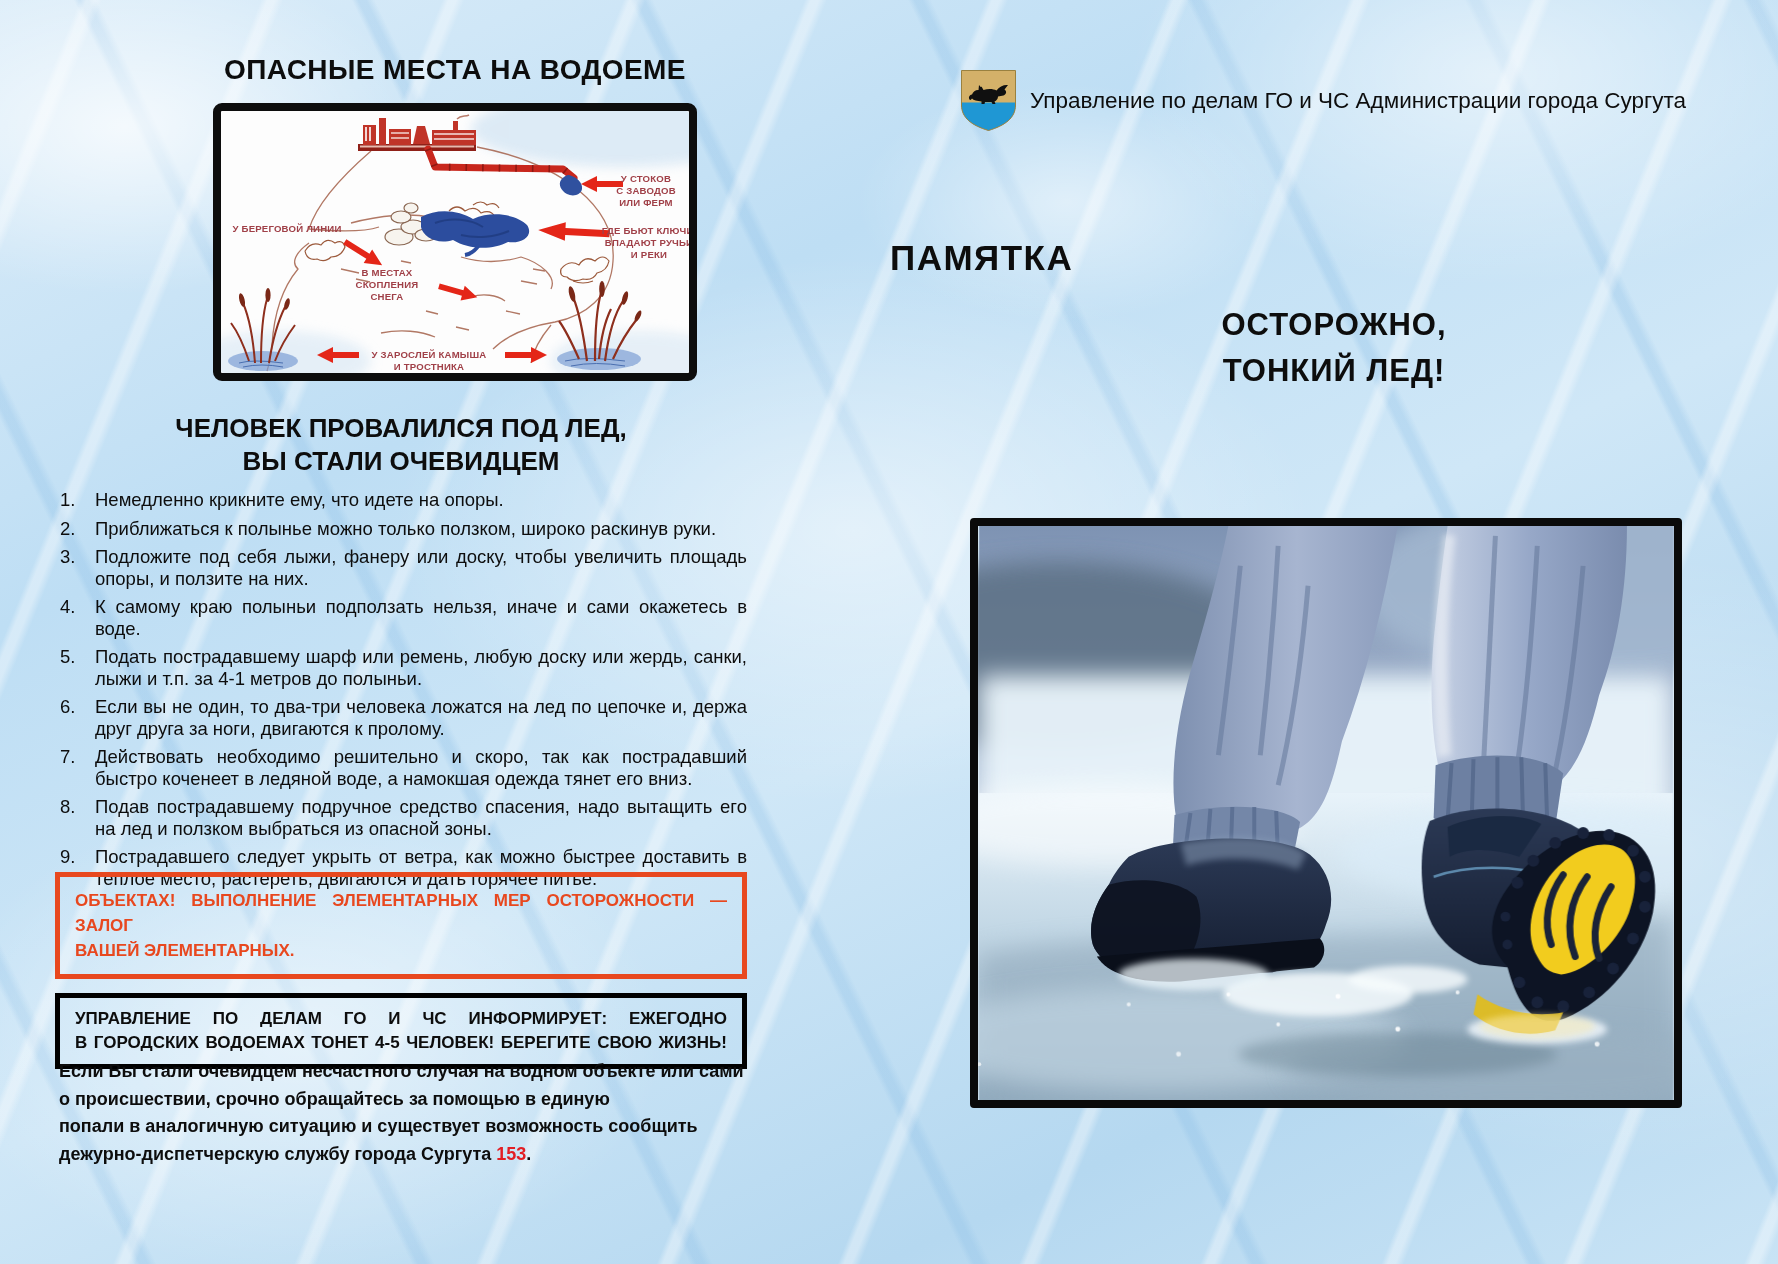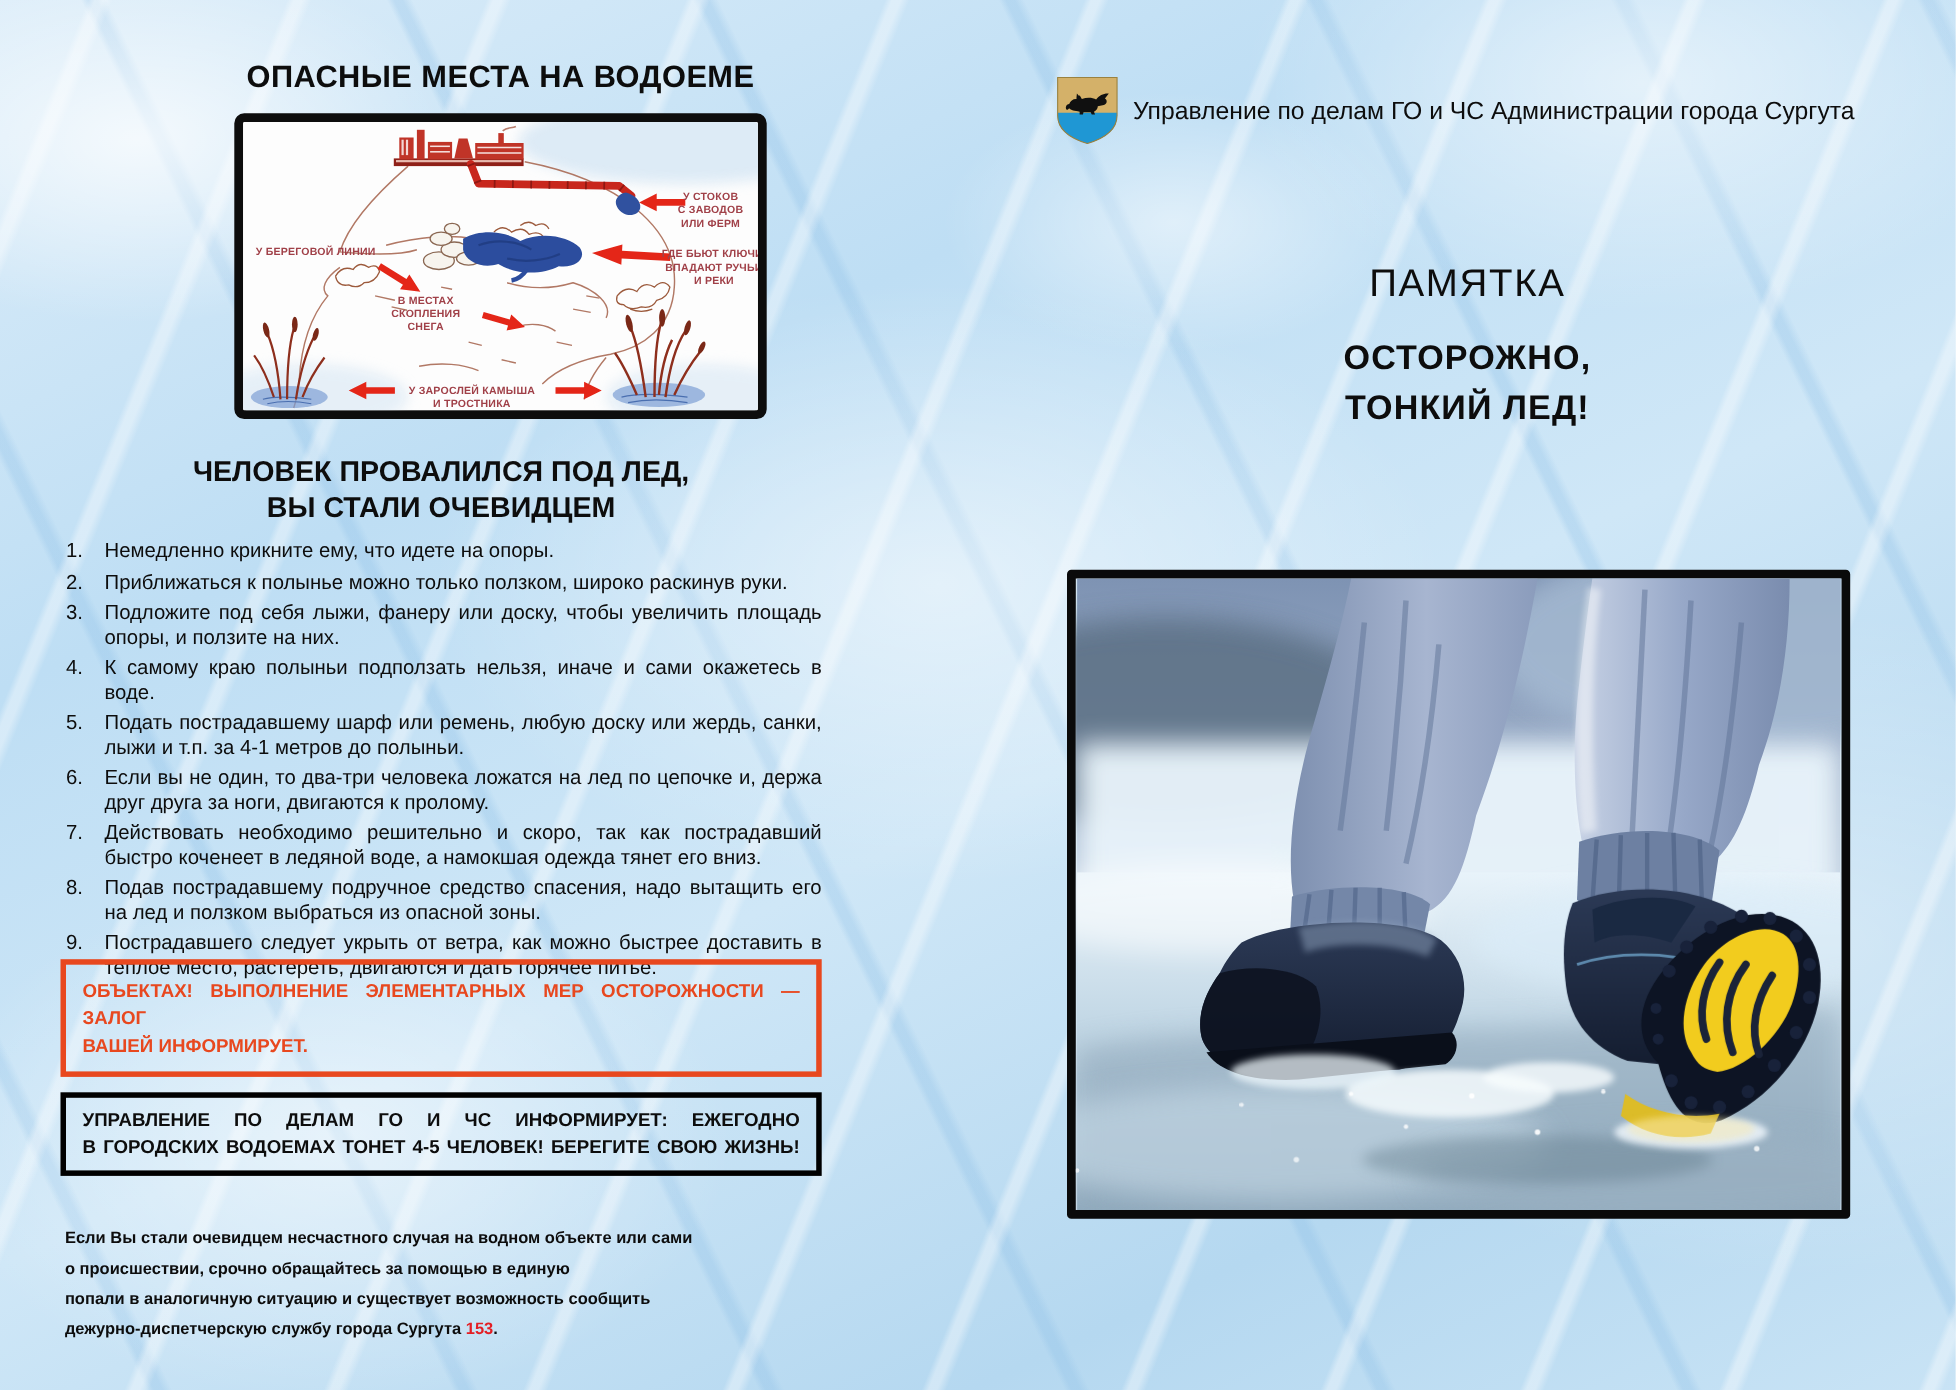--- a/index.html
+++ b/index.html
@@ -37,29 +37,29 @@
   .ins-list li::before{content:counter(ins) ".";position:absolute;left:5px;top:0;}
 
   .warning-box{position:absolute;top:872px;left:0;width:692px;box-sizing:border-box;
     border:5px solid #e8481f;padding:11px 15px;color:#e8481f;font-weight:bold;
     font-size:17px;line-height:25px;}
   .info-box{position:absolute;top:993px;left:0;width:692px;box-sizing:border-box;
     border:5px solid #000;padding:9px 15px;font-weight:bold;font-size:17px;line-height:24px;}
   .just-line{text-align:justify;text-align-last:justify;}
   .last-line{text-align:left;text-align-last:left;}
 
-  .footer-note{position:absolute;top:1112px;left:4px;width:700px;font-weight:bold;
-    font-size:15px;line-height:27.5px;}
+  .footer-note{position:absolute;top:1058px;left:4px;width:700px;font-weight:bold;
+    font-size:18px;line-height:27.5px;}
   .phone{color:#e31e24;}
 
   .org-header{position:absolute;top:69px;left:70px;width:790px;display:flex;align-items:center;gap:13px;}
   .crest{width:57px;height:63px;flex:none;}
   .org-name{font-size:22.5px;}
-  .memo-title{position:absolute;top:238px;left:0;width:888px;text-align:center;
-    font-size:35px;font-weight:normal;letter-spacing:1.5px;}
+  .memo-title{position:absolute;top:238px;left:0;width:888px;text-align:left;
+    font-size:35px;font-weight:bold;letter-spacing:1.5px;}
   .warn-title{position:absolute;top:302px;left:0;width:888px;text-align:center;
     font-size:31px;font-weight:bold;line-height:46px;letter-spacing:1px;}
   .photo-frame{position:absolute;top:518px;left:80px;width:696px;height:574px;
     border:8px solid #0a0a0a;border-radius:4px;background:#cfe2ef;}
   .photo-frame svg{display:block;width:100%;height:100%;}
 </style>
 </head>
 <body>
 
 <div class="poster">
@@ -221,21 +221,21 @@
       <li>К самому краю полыньи подползать нельзя, иначе и сами окажетесь в воде.</li>
       <li>Подать пострадавшему шарф или ремень, любую доску или жердь, санки, лыжи и т.п. за 4-1 метров до полыньи.</li>
       <li>Если вы не один, то два-три человека ложатся на лед по цепочке и, держа друг друга за ноги, двигаются к пролому.</li>
       <li>Действовать необходимо решительно и скоро, так как пострадавший быстро коченеет в ледяной воде, а намокшая одежда тянет его вниз.</li>
       <li>Подав пострадавшему подручное средство спасения, надо вытащить его на лед и ползком выбраться из опасной зоны.</li>
       <li>Пострадавшего следует укрыть от ветра, как можно быстрее доставить в теплое место, растереть, двигаются и дать горячее питье.</li>
     </ol>
 
     <div class="warning-box">
       <div class="just-line">ОБЪЕКТАХ! ВЫПОЛНЕНИЕ ЭЛЕМЕНТАРНЫХ МЕР ОСТОРОЖНОСТИ — ЗАЛОГ</div>
-      <div class="last-line">ВАШЕЙ ИНФОРМИРУЕТ.</div>
+      <div class="last-line">ВАШЕЙ ЭЛЕМЕНТАРНЫХ.</div>
     </div>
 
     <div class="info-box">
       <div class="just-line">УПРАВЛЕНИЕ ПО ДЕЛАМ ГО И ЧС ИНФОРМИРУЕТ: ЕЖЕГОДНО</div>
       <div class="just-line">В ГОРОДСКИХ ВОДОЕМАХ ТОНЕТ 4-5 ЧЕЛОВЕК! БЕРЕГИТЕ СВОЮ ЖИЗНЬ!</div>
     </div>
 
     <div class="footer-note">
       <div>Если Вы стали очевидцем несчастного случая на водном объекте или сами</div>
       <div>о происшествии, срочно обращайтесь за помощью в единую</div>

